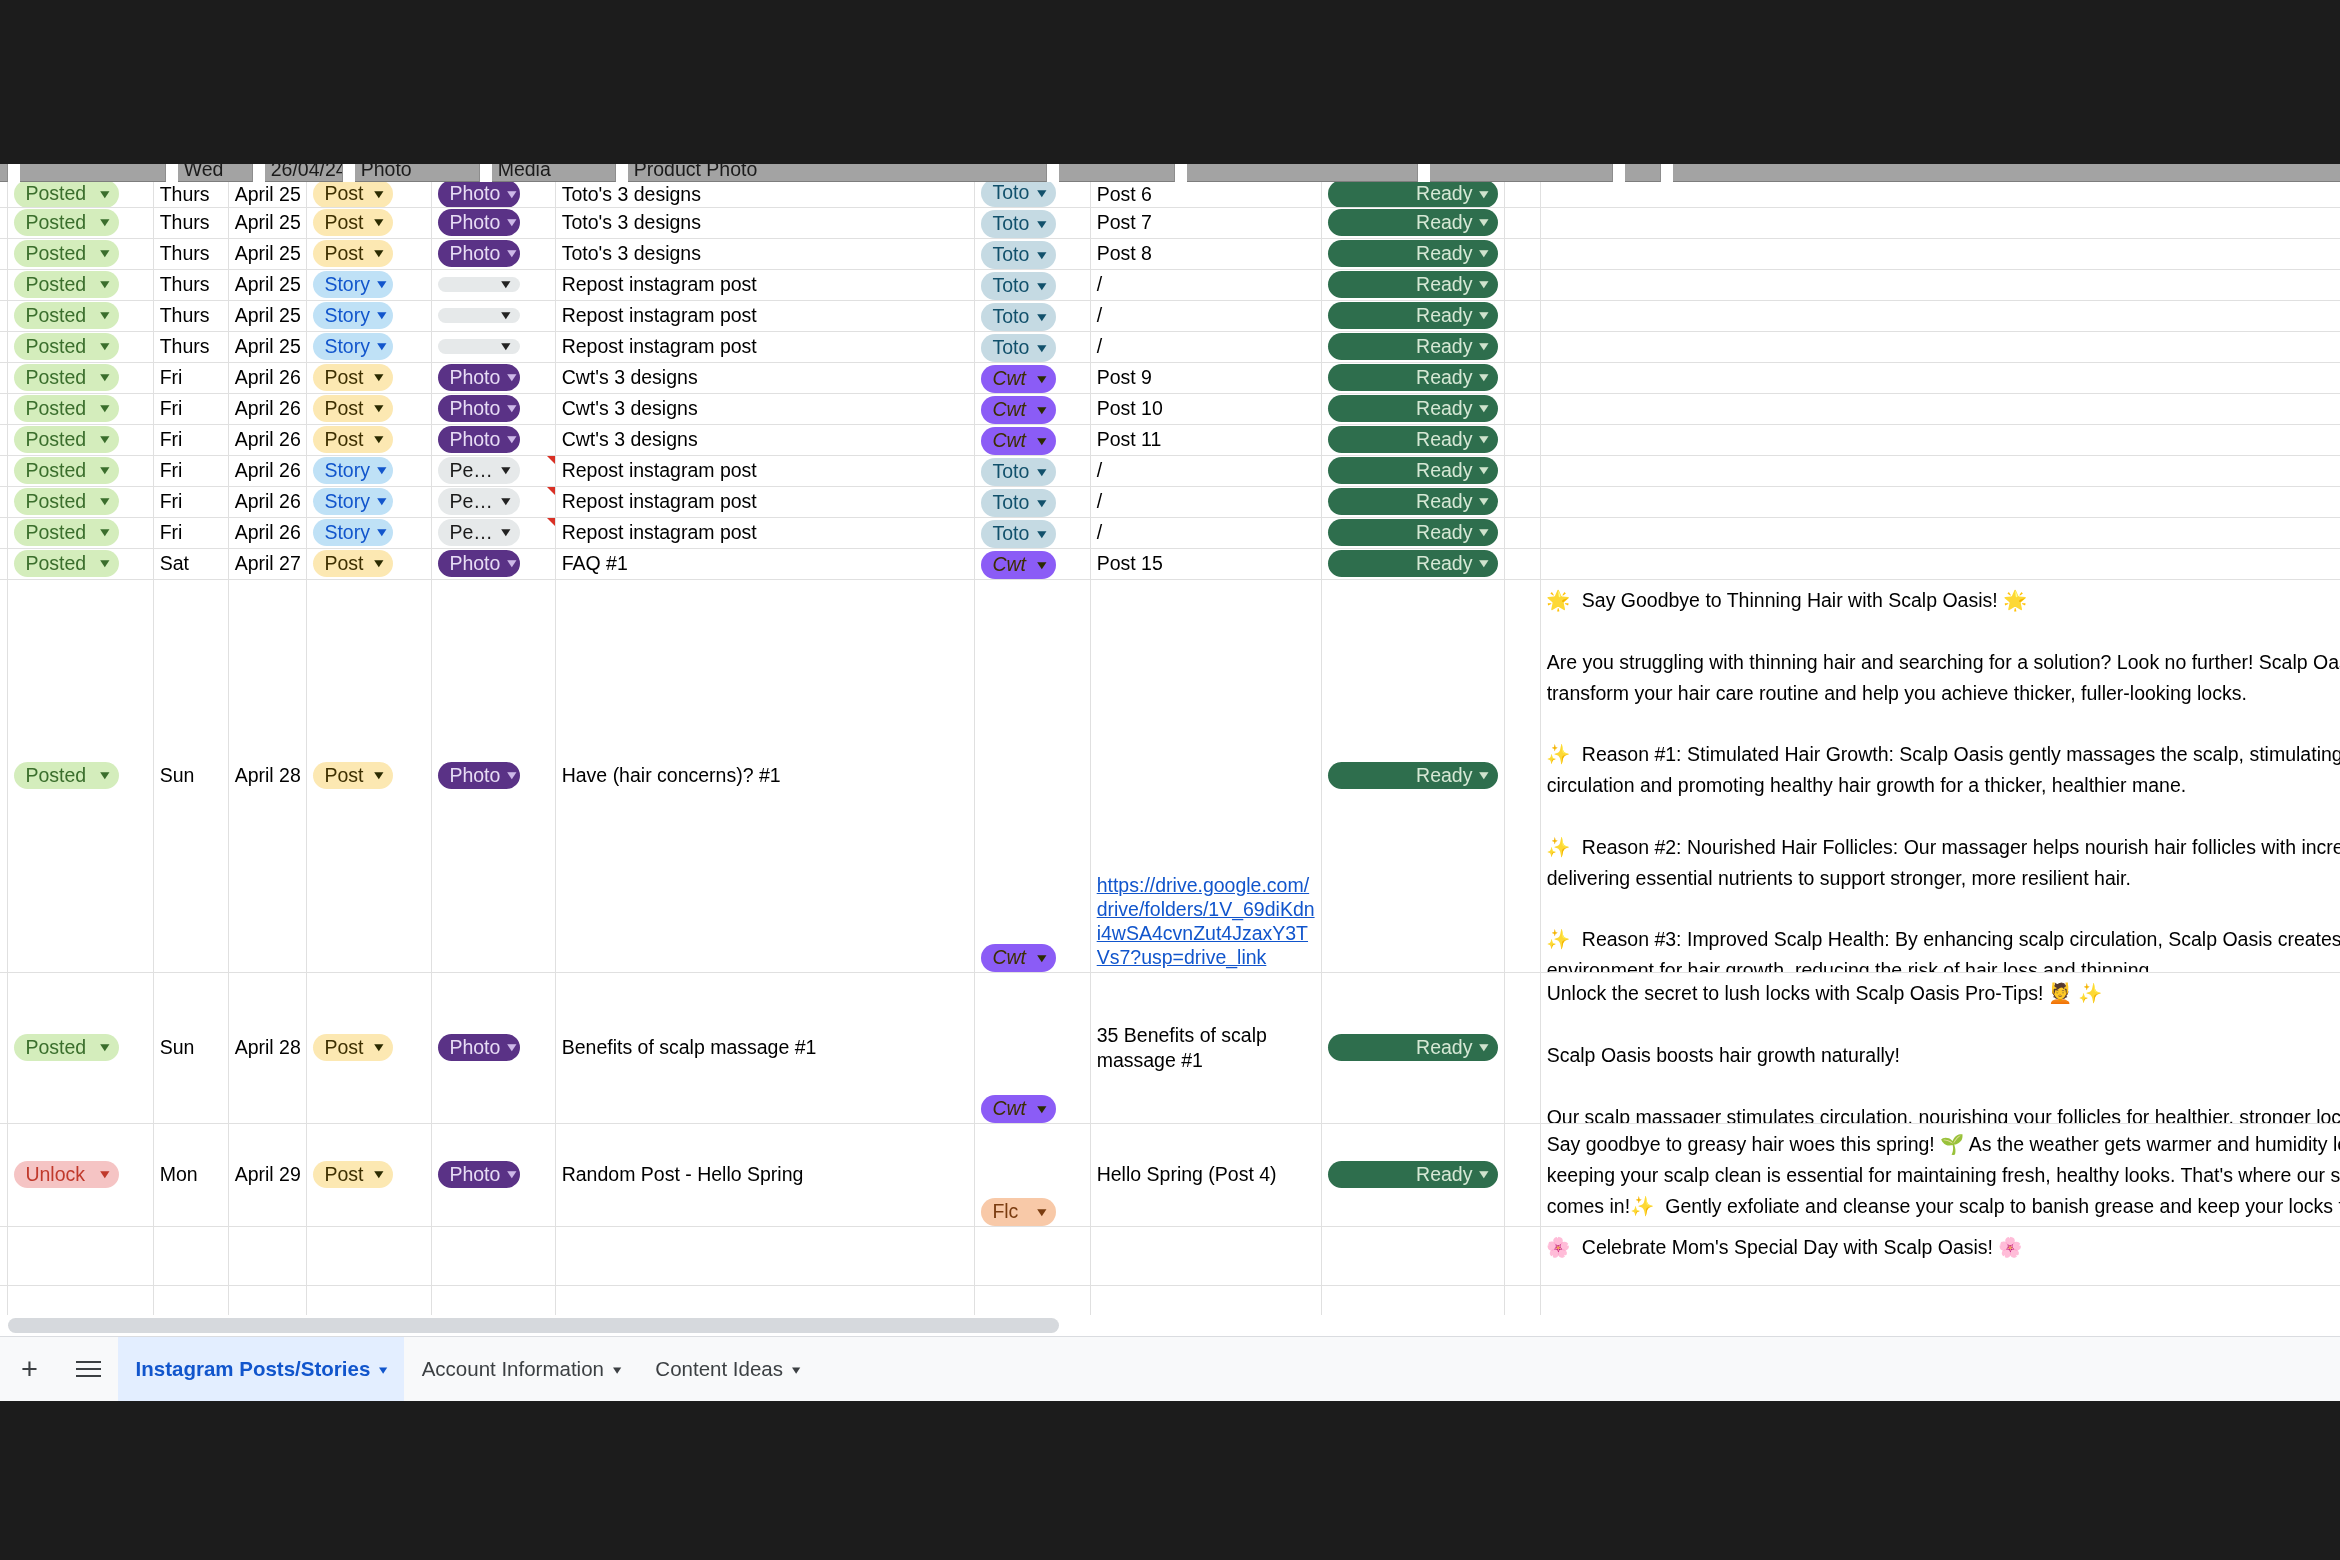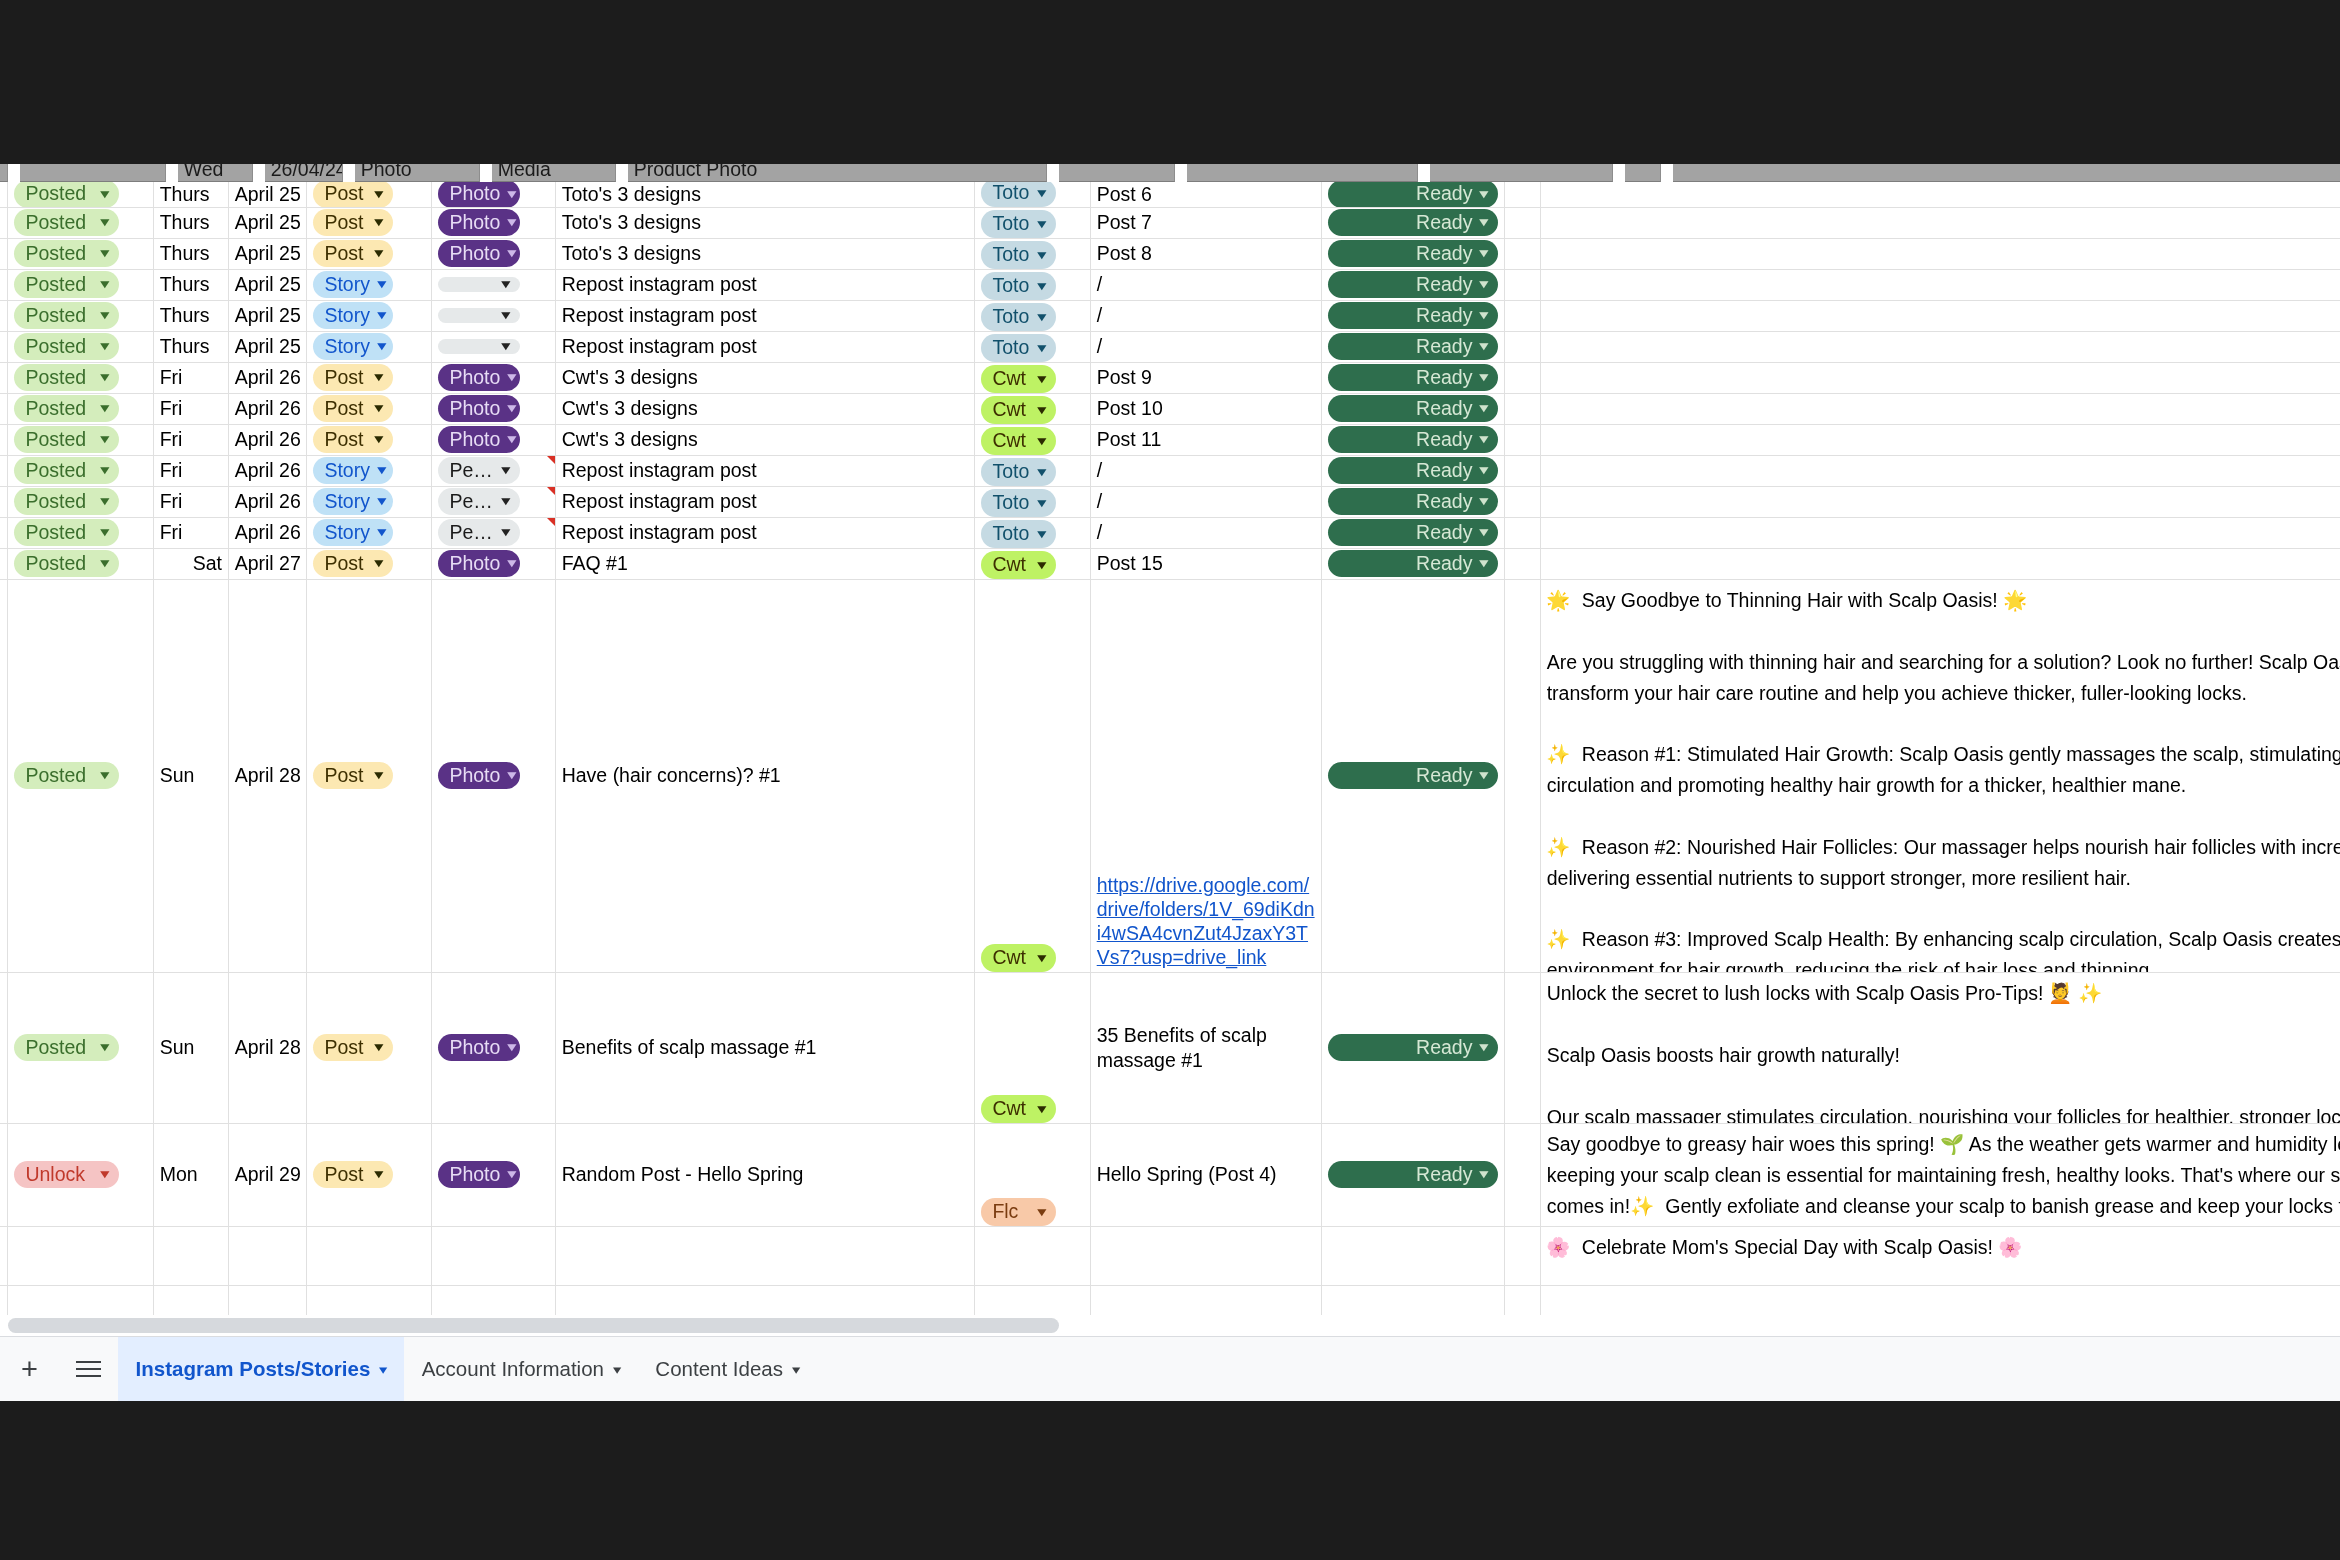--- a/index.html
+++ b/index.html
@@ -70,21 +70,21 @@
   .chip.story{background:#bfe1f6;color:#1155cc;width:80px;}
   .chip.story .car{color:#1155cc;}
   .chip.photo{background:#5a3286;color:#e7dcf5;width:82px;}
   .chip.photo .car{color:#cdb8e8;}
   .chip.blank{background:#e6e9ea;color:#333;width:82px;justify-content:flex-end;}
   .chip.blank .car{color:#222;}
   .chip.pe{background:#e6e9ea;color:#1a1a1a;width:82px;}
   .chip.pe .car{color:#222;}
   .chip.toto{background:#c5dae3;color:#11506b;width:75px;}
   .chip.toto .car{color:#11506b;}
-  .chip.cwt{background:#bef264;color:#3d2f00;width:75px;}
+  .chip.cwt{background:#8b5cf6;color:#3d2f00;width:75px;font-style:italic;}
   .chip.cwt .car{color:#2b2b00;}
   .chip.flc{background:#f8c9a8;color:#7a3c10;width:75px;}
   .chip.flc .car{color:#7a3c10;}
   .chip.ready{background:#2e6e4d;color:#d6e8d5;width:170px;justify-content:flex-end;}
   .chip.ready .car{color:#cfe3cd;}
 
   .cmtflag{
     position:absolute;top:0;right:0;width:0;height:0;
     border-top:8.8px solid #d93025;border-left:8.8px solid transparent;
   }
@@ -735,21 +735,21 @@
           <div class="cell c11 capcell" style="height: 31px;"></div>
         </div>
         <div class="row" style="height: 31px;">
           <div class="cell c0 gut" style="height: 31px;"></div>
           <div class="cell c1" style="height: 31px;">
             <span class="chip posted">
               <span class="lbl">Posted</span>
               <span class="car">▼</span>
             </span>
           </div>
-          <div class="cell c2" style="height: 31px; justify-content: flex-end;">
+          <div class="cell c2" style="height: 31px;">
             <span>Sat</span>
           </div>
           <div class="cell c3" style="height: 31px;">
             <span>April 27</span>
           </div>
           <div class="cell c4" style="height: 31px;">
             <span class="chip post">
               <span class="lbl">Post</span>
               <span class="car">▼</span>
             </span>

